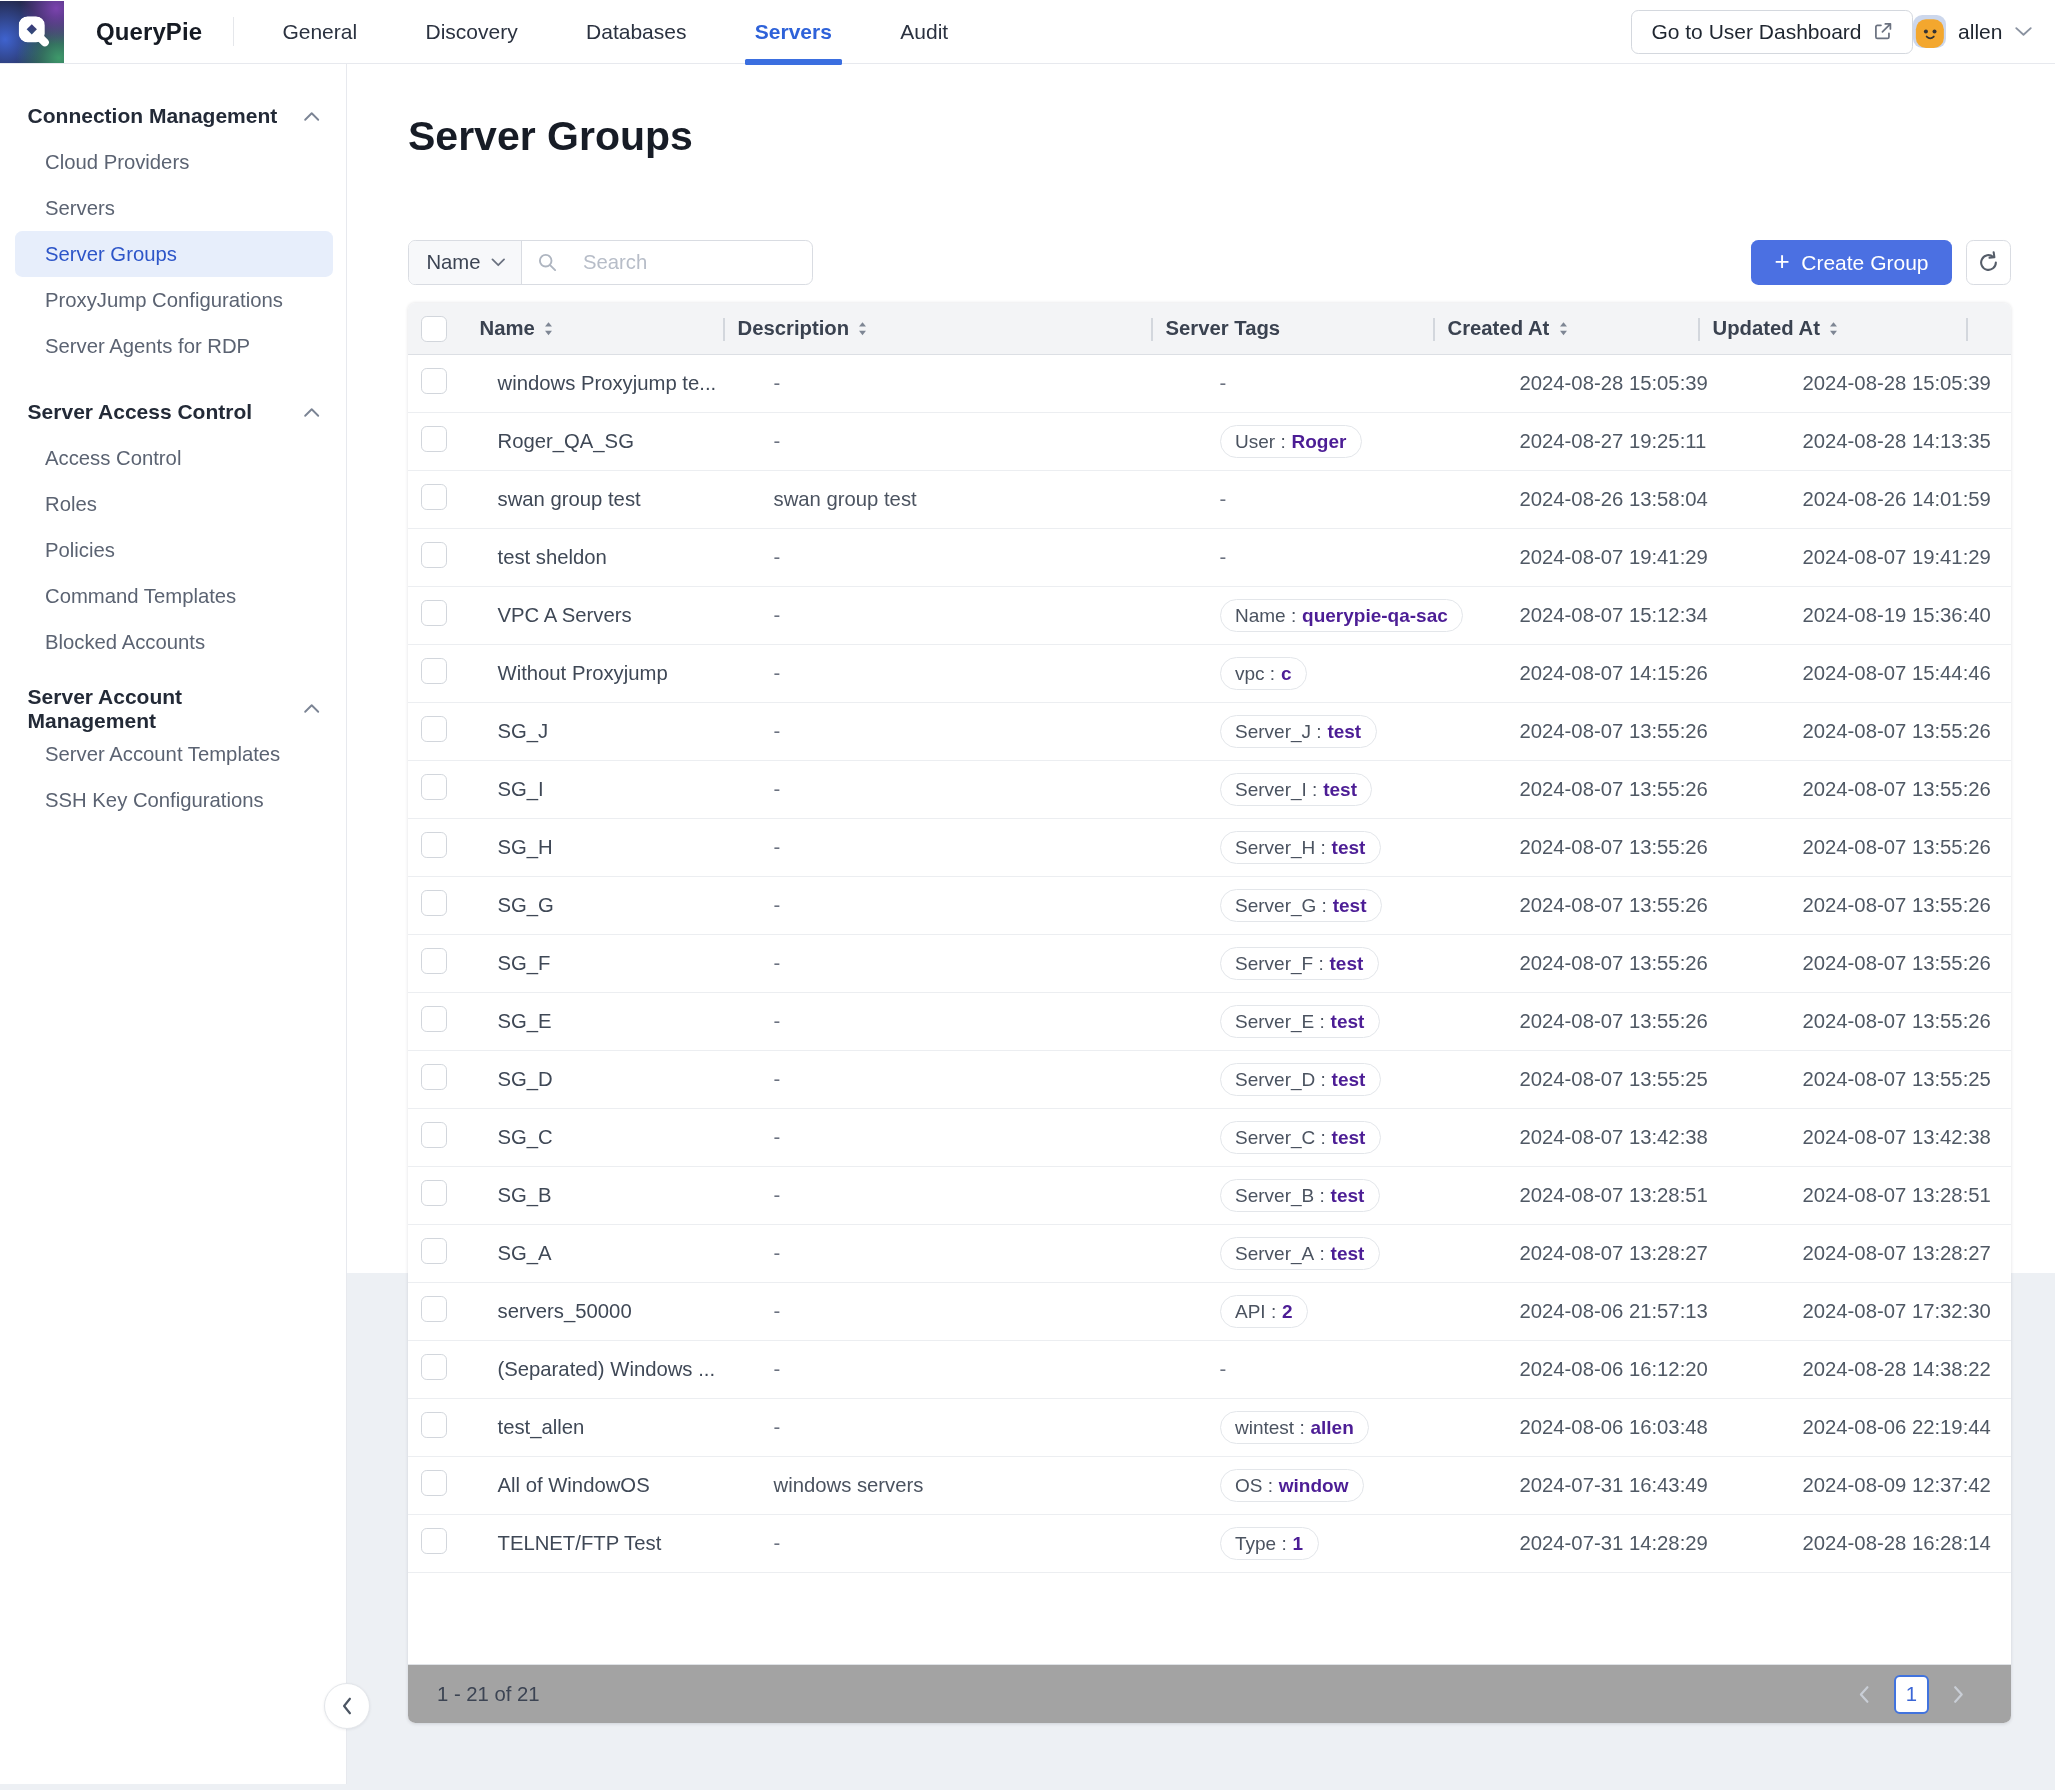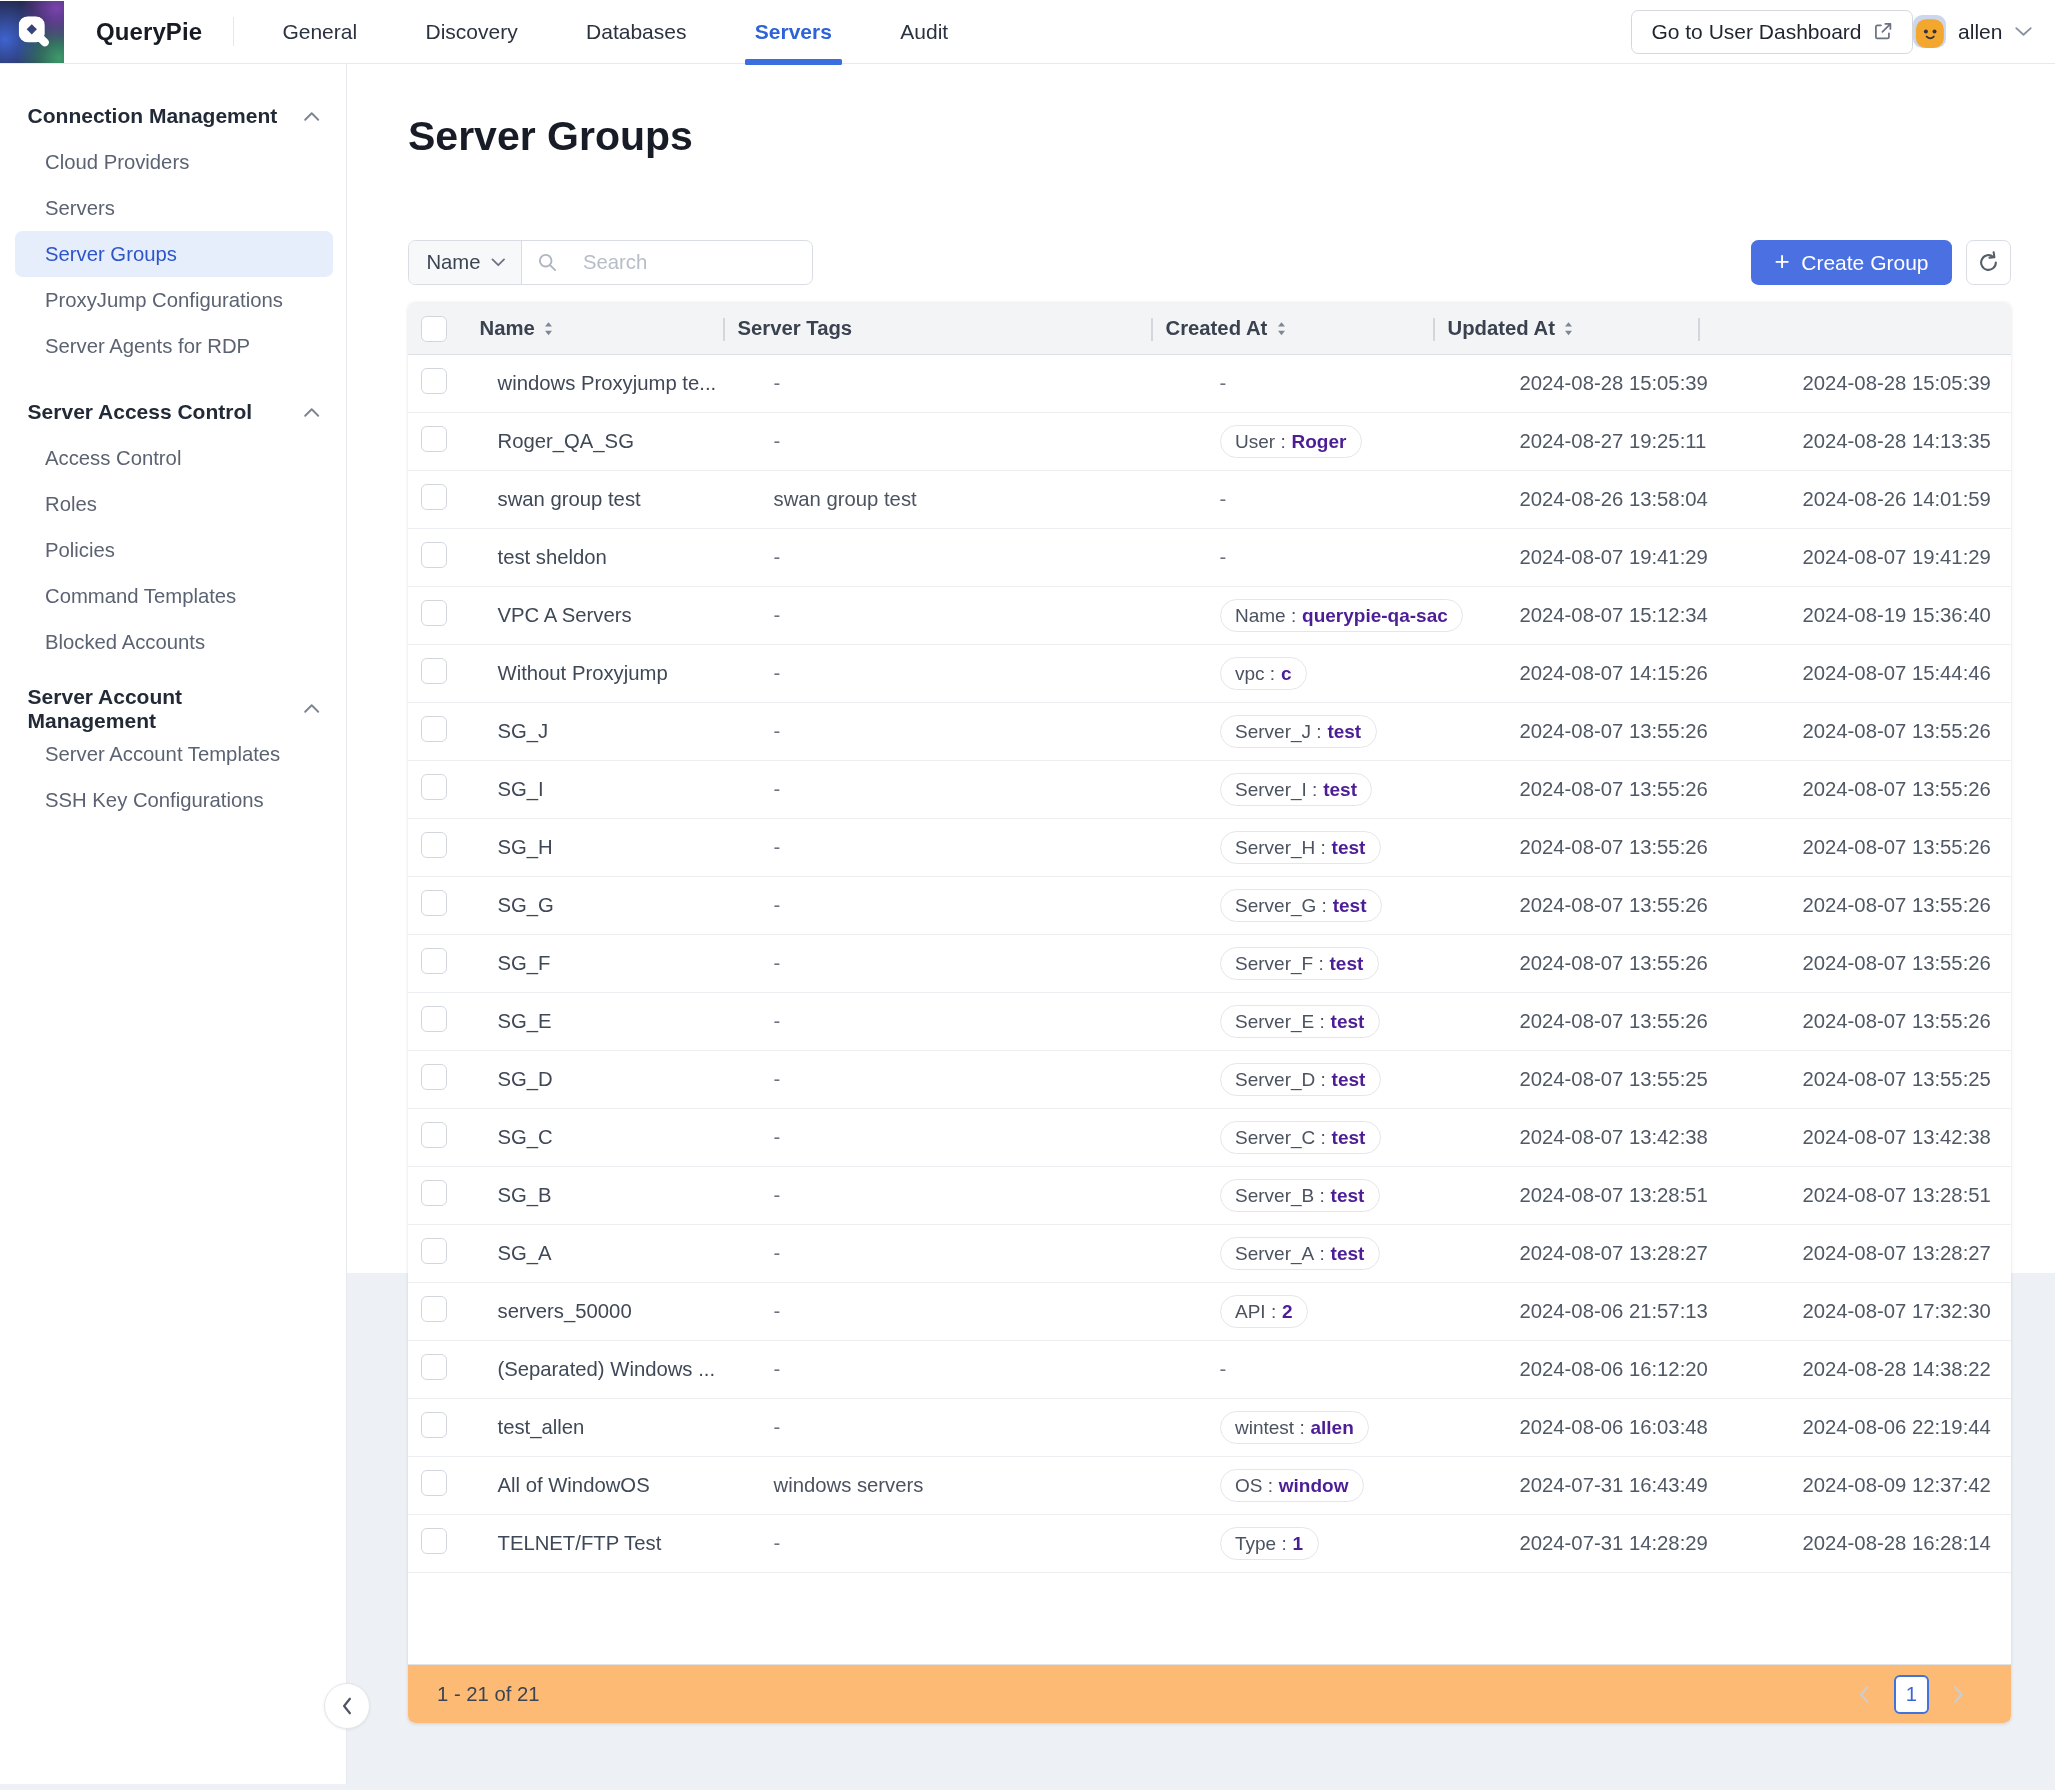--- a/index.html
+++ b/index.html
@@ -84,21 +84,21 @@
   .td { font-size:20.3px; color:#4b5360; padding-left:14.5px; overflow:hidden; white-space:nowrap; }
   .td.name { color:#3f4856; }
   .td.date { color:#4f5864; }
   .dash { color:#6b7280; }
   .cb { width:26px; height:26px; border:1.5px solid #d2d6dc; border-radius:5.8px; background:#fff;
         display:inline-block; cursor:pointer; }
   .tag { display:inline-flex; align-items:center; height:33px; padding:0 14.5px; border:1.5px solid #e3e6ea;
          border-radius:17.4px; font-size:19px; color:#4b5360; background:#fff; white-space:nowrap; }
   .tag b { color:#4c1d95; margin-left:5.8px; }
   .spacer { height:91px; background:#fff; }
-  .tfoot { height:59px; background:#fdba74; border-top:1.5px solid #dfe2e6; border-radius:0 0 7.3px 7.3px;
+  .tfoot { height:59px; background:#a3a3a3; border-top:1.5px solid #dfe2e6; border-radius:0 0 7.3px 7.3px;
            display:flex; align-items:center; padding:0 41px 0 29px; }
   .pg-summary { font-size:20.3px; color:#3c4453; }
   .pg-controls { margin-left:auto; display:flex; align-items:center; gap:19px; }
   .pg-chevron { display:flex; align-items:center; justify-content:center; width:22px; height:32px; cursor:pointer; }
   .pg-page { min-width:35px; height:39px; border:2.2px solid #4173de; border-radius:5.8px; background:#fff;
              color:#3b66d6; font-size:20.3px; display:flex; align-items:center; justify-content:center; cursor:pointer; }
 
   .bottom-strip { position:absolute; left:0; top:1784px; width:100%; height:6.5px; background:#edf0f4; }
 </style>
 </head>
@@ -250,20 +250,27 @@
           <div class="th cb-cell">
             <span class="cb"></span>
           </div>
           <div class="th sortable">
             <span>Name</span>
             <svg width="13" height="17.4" viewBox="0 0 18 24">
               <path d="M9 3 L13.8 9 H4.2 Z" fill="#7e8694"></path>
               <path d="M9 21 L4.2 15 H13.8 Z" fill="#7e8694"></path>
             </svg>
           </div>
+          <div class="th divided sortable">
+            <span>Description</span>
+            <svg width="13" height="17.4" viewBox="0 0 18 24">
+              <path d="M9 3 L13.8 9 H4.2 Z" fill="#7e8694"></path>
+              <path d="M9 21 L4.2 15 H13.8 Z" fill="#7e8694"></path>
+            </svg>
+          </div>
           <div class="th divided">
             <span>Server Tags</span>
           </div>
           <div class="th divided sortable">
             <span>Created At</span>
             <svg width="13" height="17.4" viewBox="0 0 18 24">
               <path d="M9 3 L13.8 9 H4.2 Z" fill="#7e8694"></path>
               <path d="M9 21 L4.2 15 H13.8 Z" fill="#7e8694"></path>
             </svg>
           </div>

